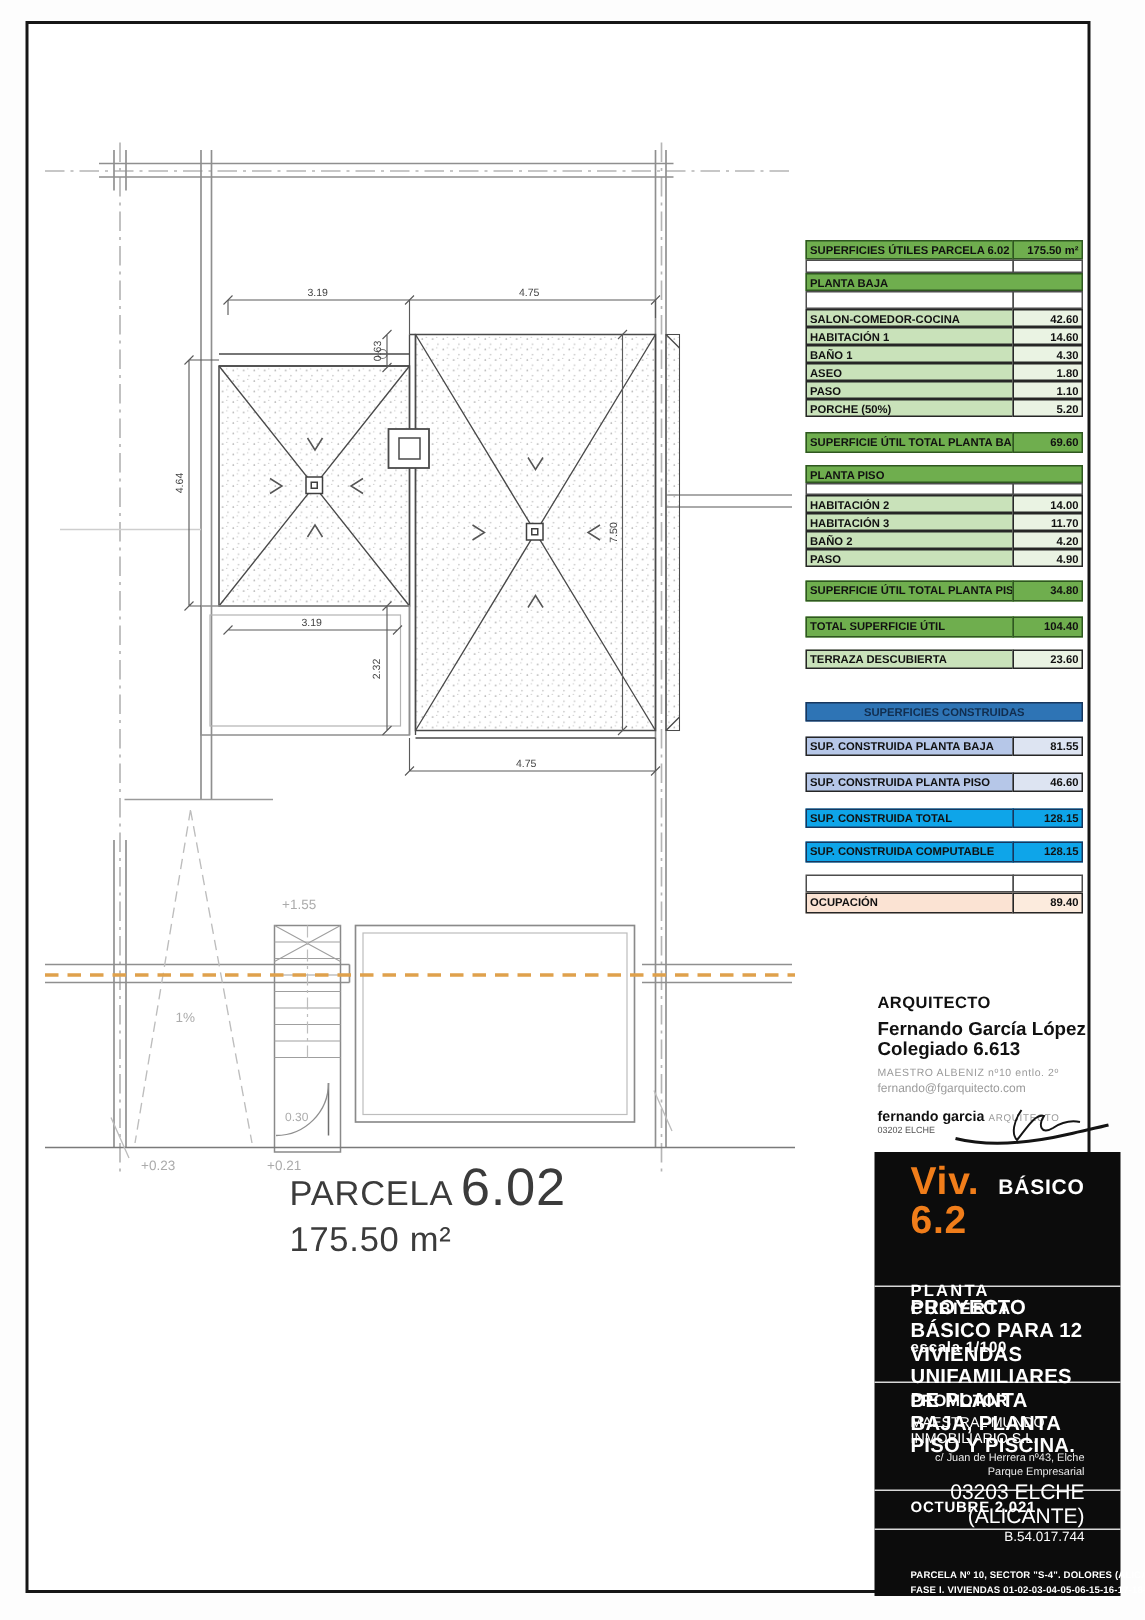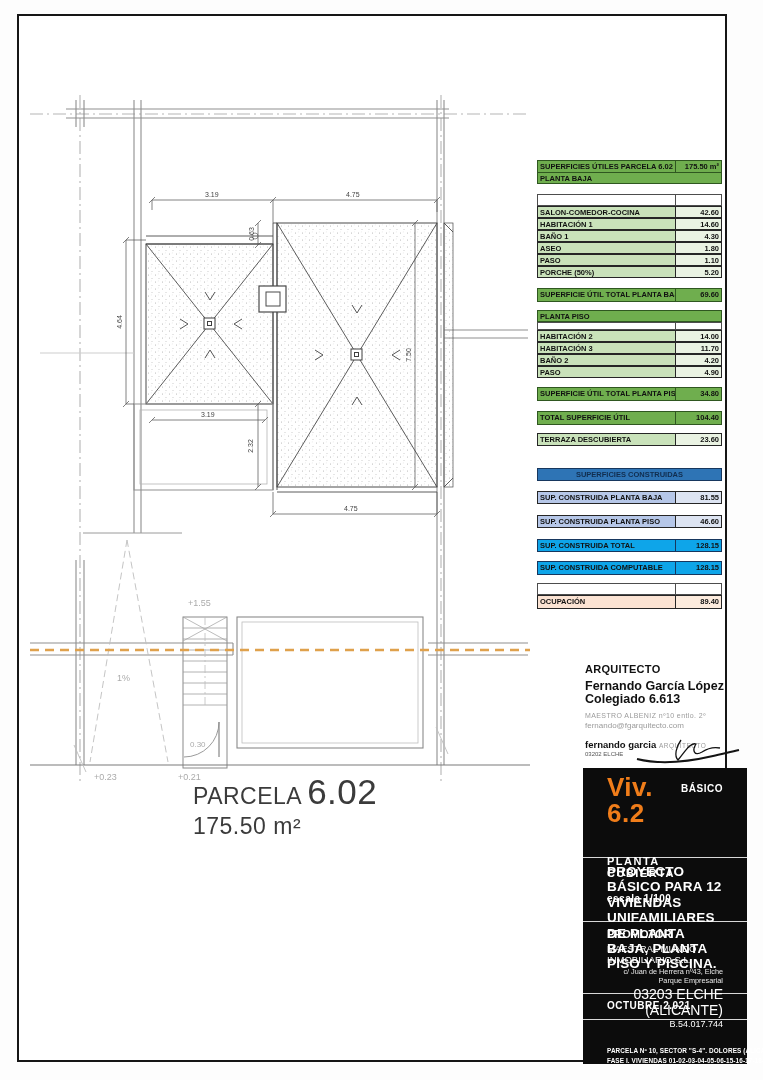--- a/index.html
+++ b/index.html
@@ -41,21 +41,21 @@
   .arch-mail{font-size:8px;color:#9b9b9b;margin-top:2px;}
   .arch-stamp{margin-top:9px;font-size:9.5px;font-weight:bold;}
   .arch-stamp .stamp-title{font-size:6.5px;font-weight:normal;color:#9b9b9b;letter-spacing:.5px;}
   .arch-city{font-size:6px;color:#555;margin-top:1px;}
   .signature{position:absolute;left:48px;top:72px;}
   
   .titleblock{position:absolute;left:583px;top:768px;width:164px;height:296px;background:#0c0c0c;color:#fff;box-sizing:border-box;}
   .tb-sec{box-sizing:border-box;border-bottom:1px solid #d8d8d8;padding:6px 24px;}
   .tb-row1{display:flex;align-items:flex-start;justify-content:space-between;}
   .tb-viv{font-size:26px;font-weight:bold;letter-spacing:.5px;line-height:1;}
-  .tb-tag{font-size:10px;font-weight:bold;margin-top:9px;letter-spacing:.5px;}
+  .tb-tag{font-size:14px;font-weight:bold;margin-top:9px;letter-spacing:.5px;}
   .tb-plano{font-size:11px;font-weight:bold;letter-spacing:1.5px;margin-top:29px;}
   .tb-escala{font-size:10px;font-weight:bold;margin-top:14px;margin-bottom:2px;letter-spacing:.5px;}
   .tb-proyecto{font-size:13.5px;font-weight:bold;line-height:1.14;letter-spacing:.2px;}
   .tb-promotor{font-size:11px;font-weight:bold;margin-bottom:3px;}
   .tb-pname{font-size:9.5px;}
   .tb-paddr1{font-size:7.3px;text-align:right;margin-top:2px;color:#e8e8e8;}
   .tb-paddr2{font-size:14px;text-align:right;margin-top:1px;}
   .tb-pcif{font-size:9px;text-align:right;margin-top:1px;}
   .tb-fecha{font-size:10px;font-weight:bold;text-align:left;letter-spacing:.5px;}
   .tb-parcela{border-bottom:none;padding-top:26px;}
@@ -202,21 +202,21 @@
 <div class="areas">
   <div class="t-row g-bar" style="top:0;height:13px">
     <div class="t-label">SUPERFICIES ÚTILES PARCELA 6.02</div>
     <div class="t-value">175.50 m²</div>
   </div>
   <div class="t-row t-empty" style="top:13px;height:9px">
       <div class="t-label"></div>
       <div class="t-value"></div>
     </div>
 
-  <div class="t-row g-bar" style="top:12px">
+  <div class="t-row g-bar" style="top:22px">
     <div class="t-full">PLANTA BAJA</div>
   </div>
   <div class="t-row t-empty" style="top:34px">
       <div class="t-label"></div>
       <div class="t-value"></div>
     </div>
 
   <div class="t-row g-light" style="top:46px">
       <div class="t-label">SALON-COMEDOR-COCINA</div>
       <div class="t-value">42.60</div>

